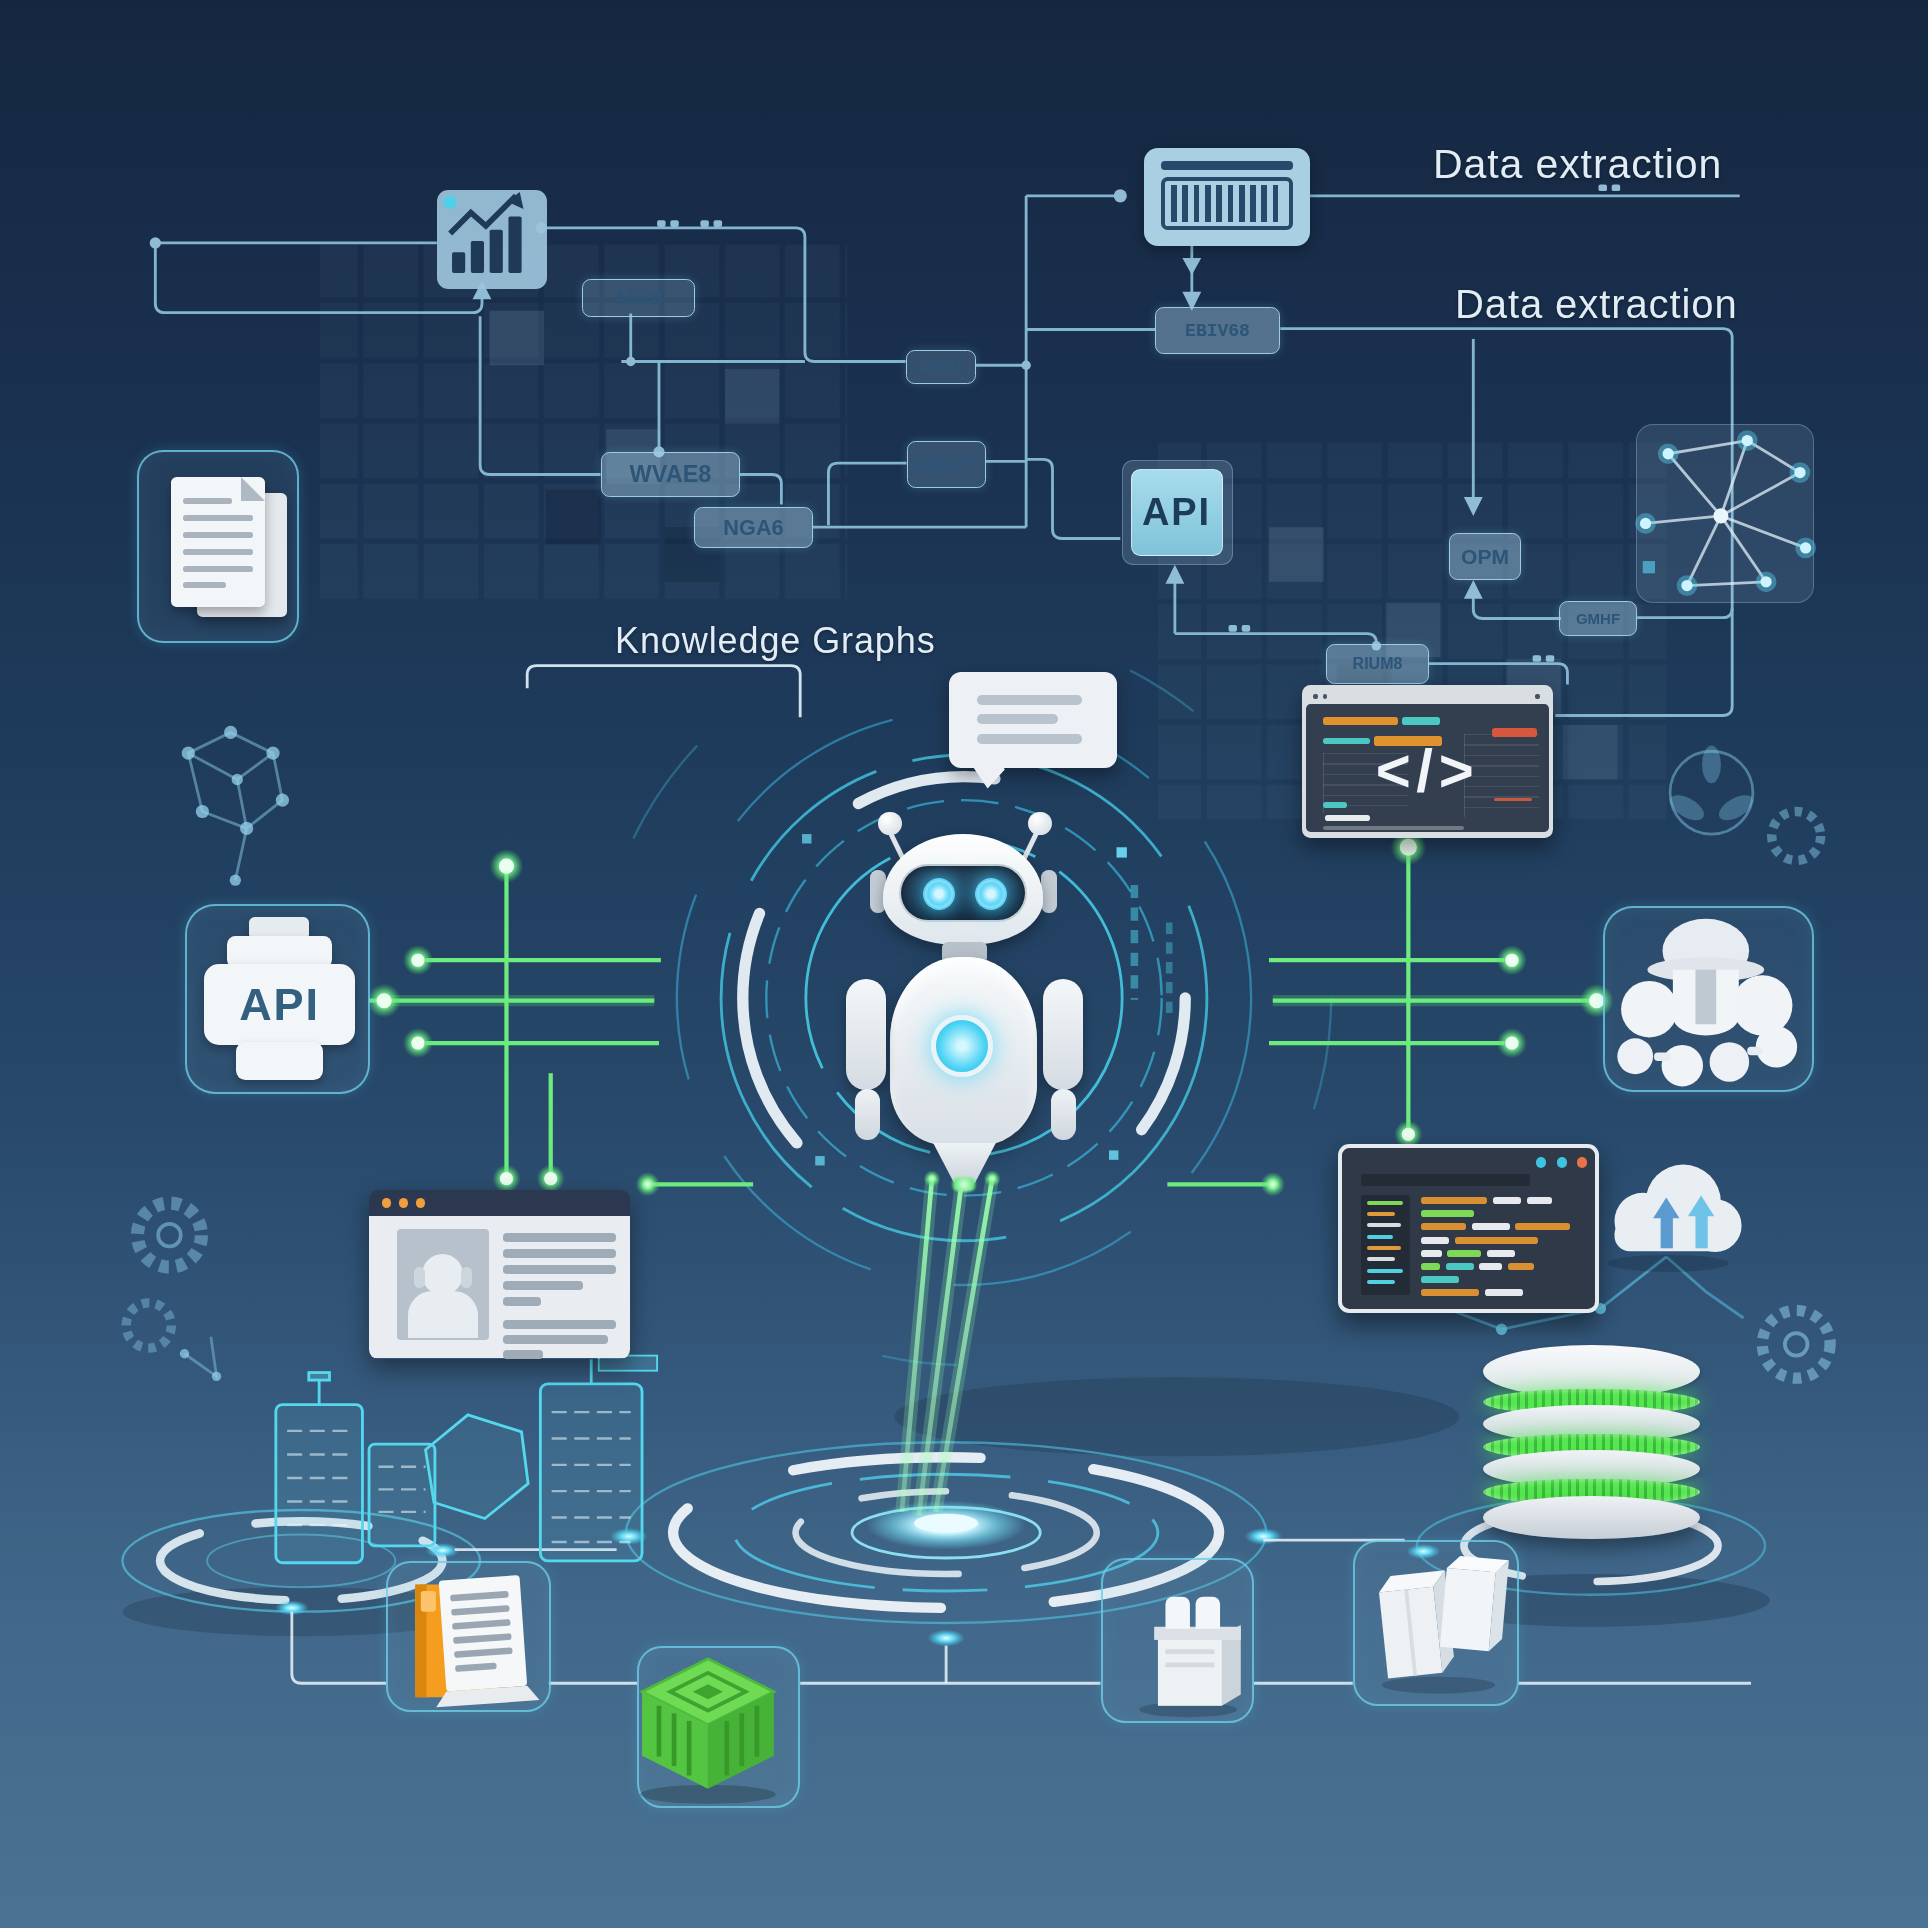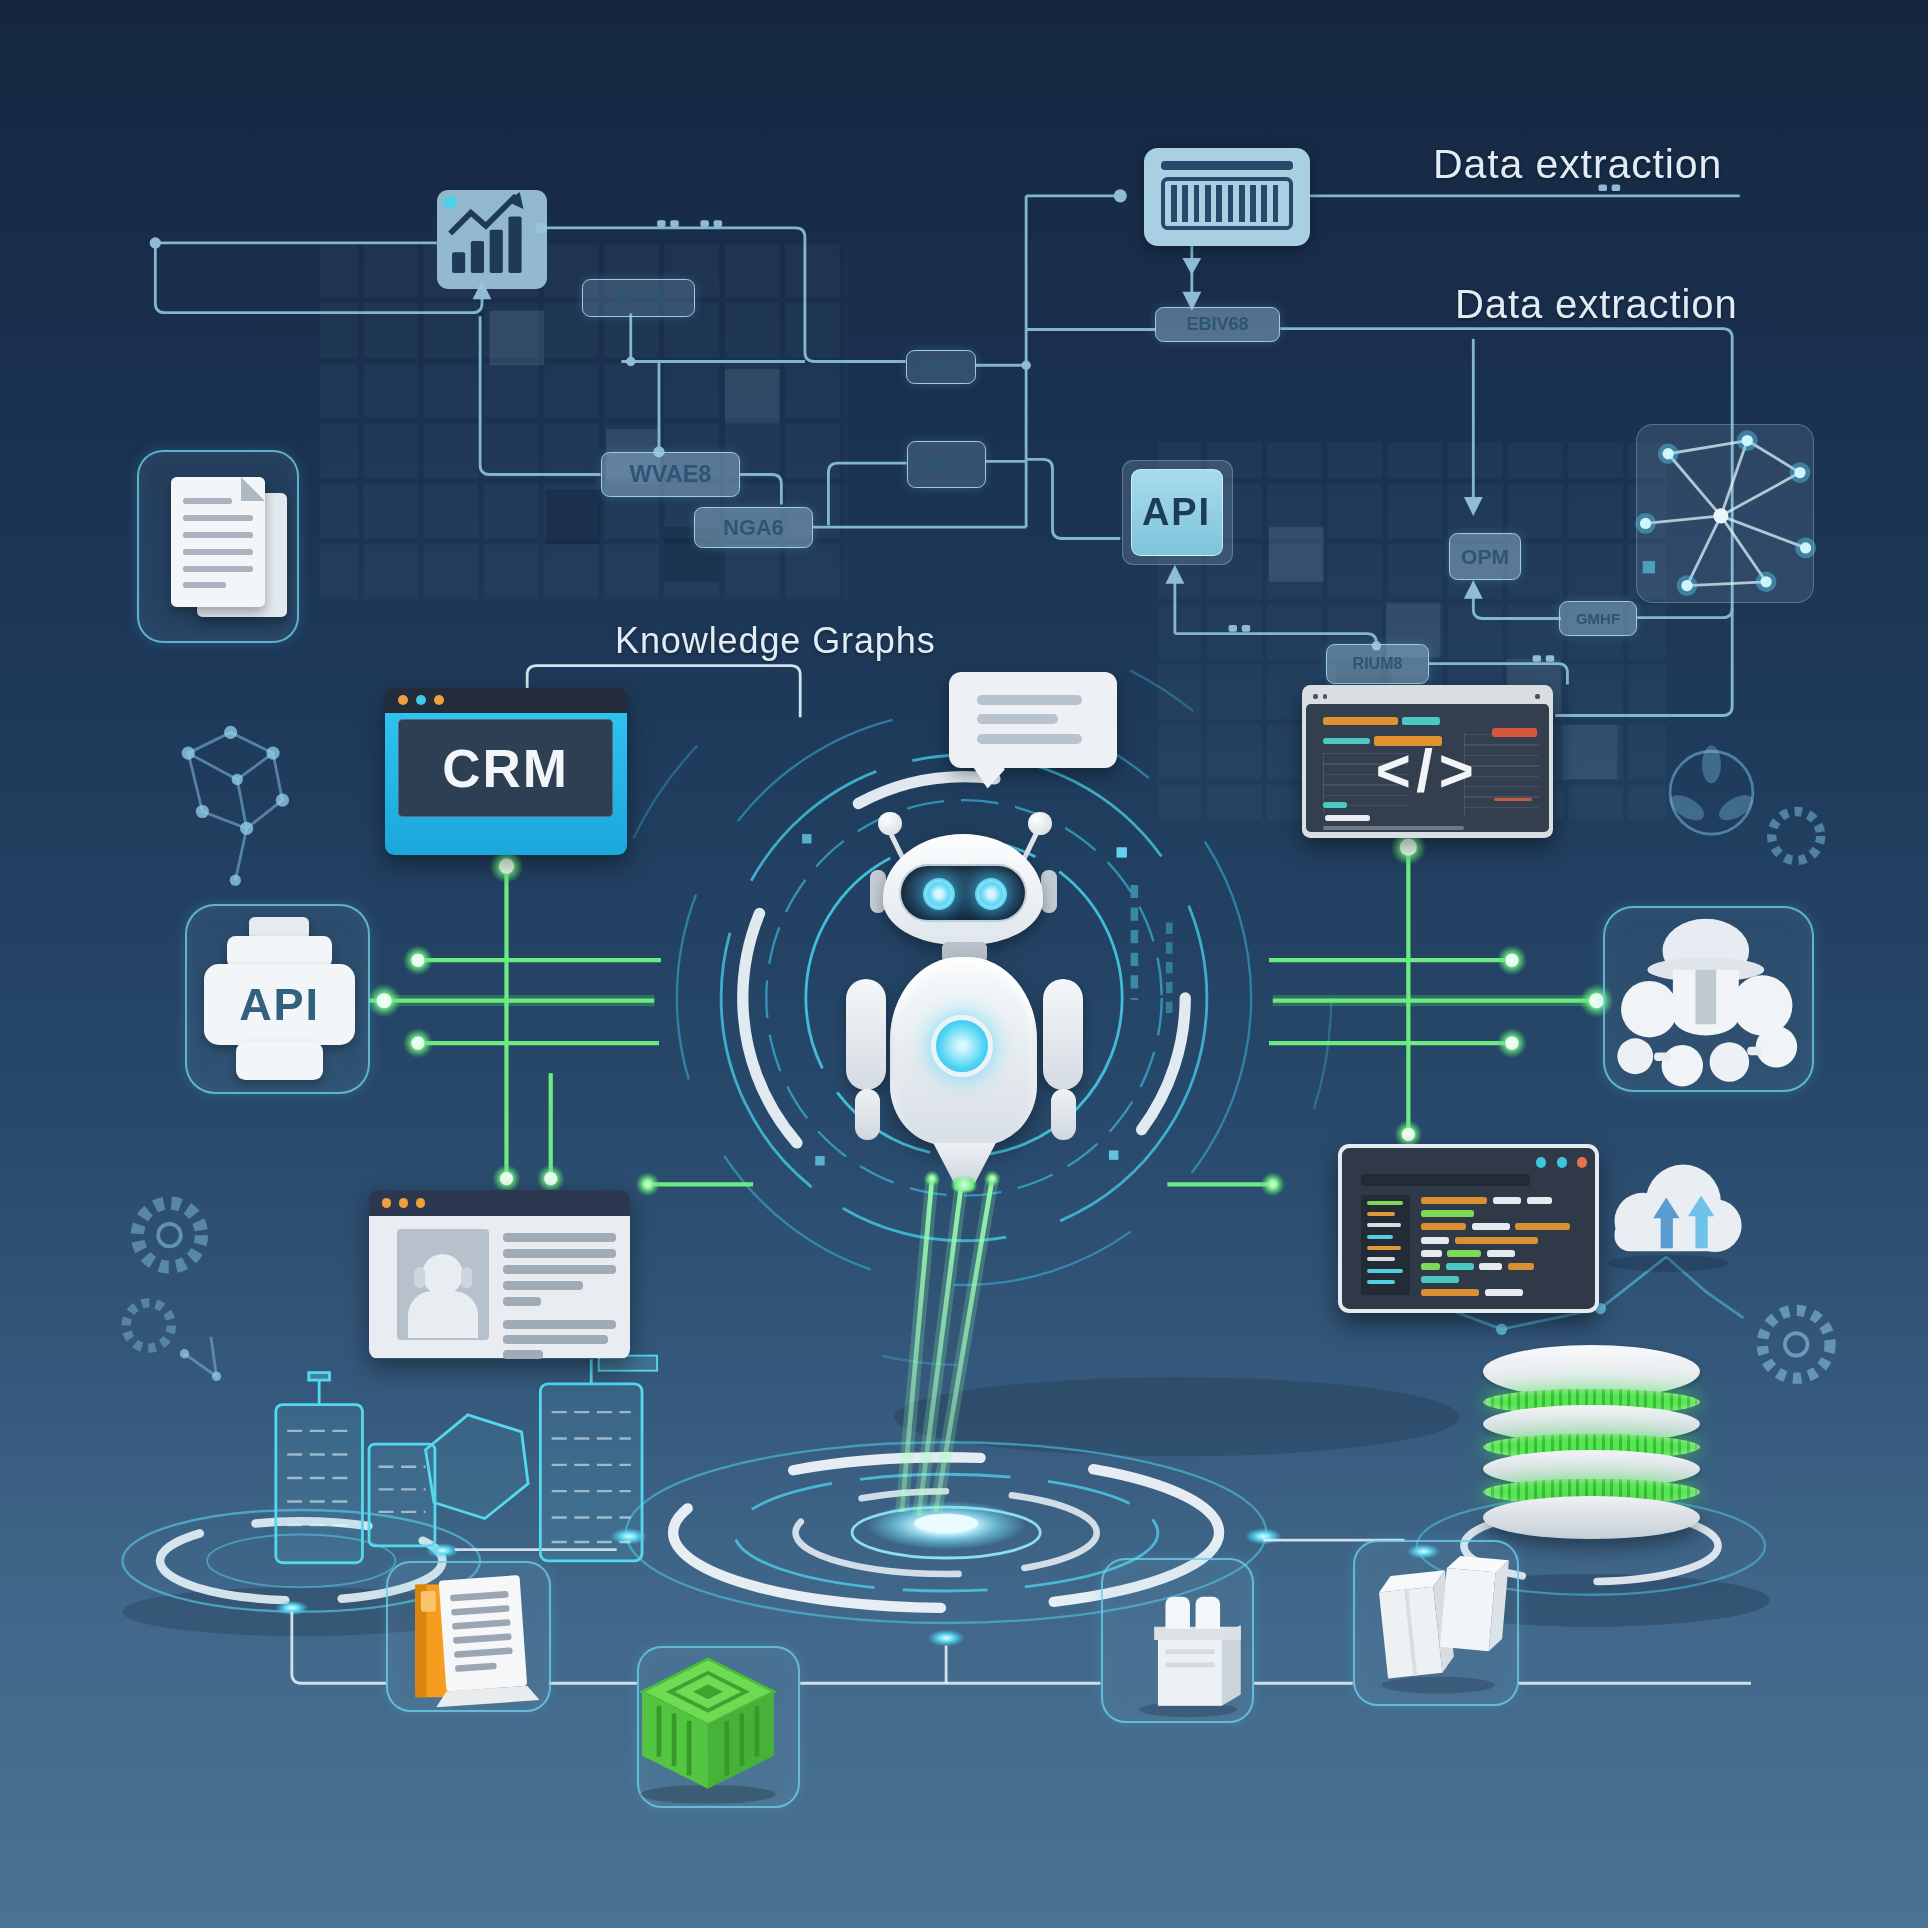--- a/index.html
+++ b/index.html
@@ -435,21 +435,21 @@
     </div>
   <div class="abs fbox" style="left:601px;top:452px;width:139px;height:45px;font-size:23.5px;">
       <span>WVAE8</span>
     </div>
   <div class="abs fbox" style="left:694px;top:507px;width:119px;height:41px;font-size:21.7px;">
       <span>NGA6</span>
     </div>
   <div class="abs fbox lite" style="left:907px;top:441px;width:79px;height:47px;font-size:17px;">
       <span>BMX7Y</span>
     </div>
-  <div class="abs fbox" style="left:1155px;top:307px;width:125px;height:35px;font-size:18px;">
+  <div class="abs fbox" style="left:1155px;top:307px;width:125px;height:47px;font-size:18px;font-family:Liberation Mono, monospace;">
       <span>EBIV68</span>
     </div>
   <div class="abs fbox" style="left:1449px;top:533px;width:72px;height:47px;font-size:21px;">
       <span>OPM</span>
     </div>
   <div class="abs fbox" style="left:1559px;top:601px;width:78px;height:35px;font-size:15px;">
       <span>GMHF</span>
     </div>
   <div class="abs fbox" style="left:1326px;top:644px;width:103px;height:40px;font-size:16px;">
       <span>RIUM8</span>
@@ -486,30 +486,20 @@
     <div class="bc-top"></div>
       <div class="bc-frame"></div>
   </div>
 
   <div class="abs api-badge-wrap">
     <div class="api-badge">API</div>
   </div>
 
   <div class="abs net-tile"></div>
 
-  <div class="abs win crm-win">
-    <div class="bar">
-      <div class="dot" style="background:#ef9f3e;"></div>
-      <div class="dot" style="background:#3fc9e8;"></div>
-      <div class="dot" style="background:#ef9f3e;"></div>
-    </div>
-    <div class="body">
-        <div class="crm-inner">CRM</div>
-      </div>
-  </div>
 
   <div class="abs bubble">
     <div class="tail"></div>
     <div class="bline" style="top:22.6px;width:105px;"></div>
     <div class="bline" style="top:42px;width:81px;"></div>
     <div class="bline" style="top:62px;width:105px;"></div>
   </div>
 
   <div class="abs code1">
     <div class="tbar">

